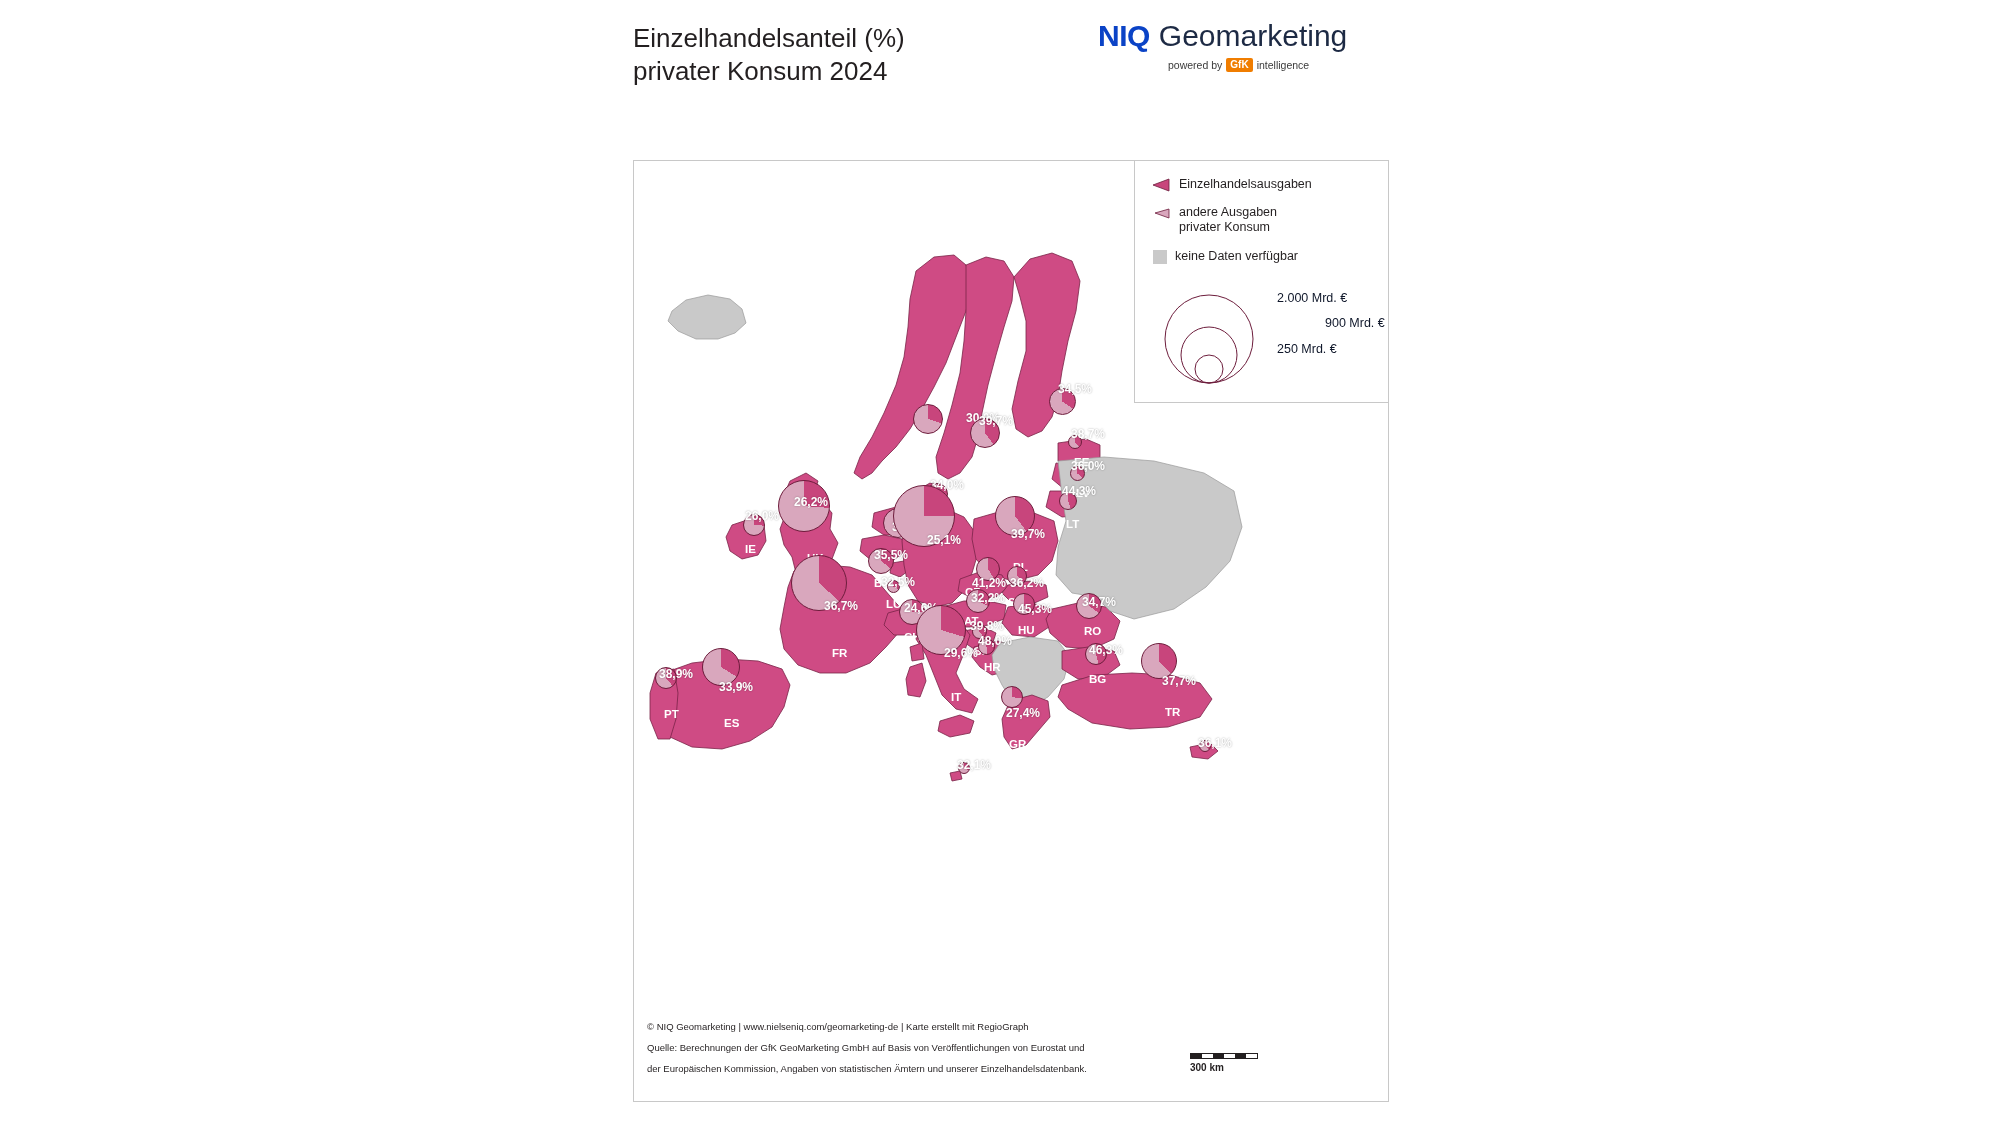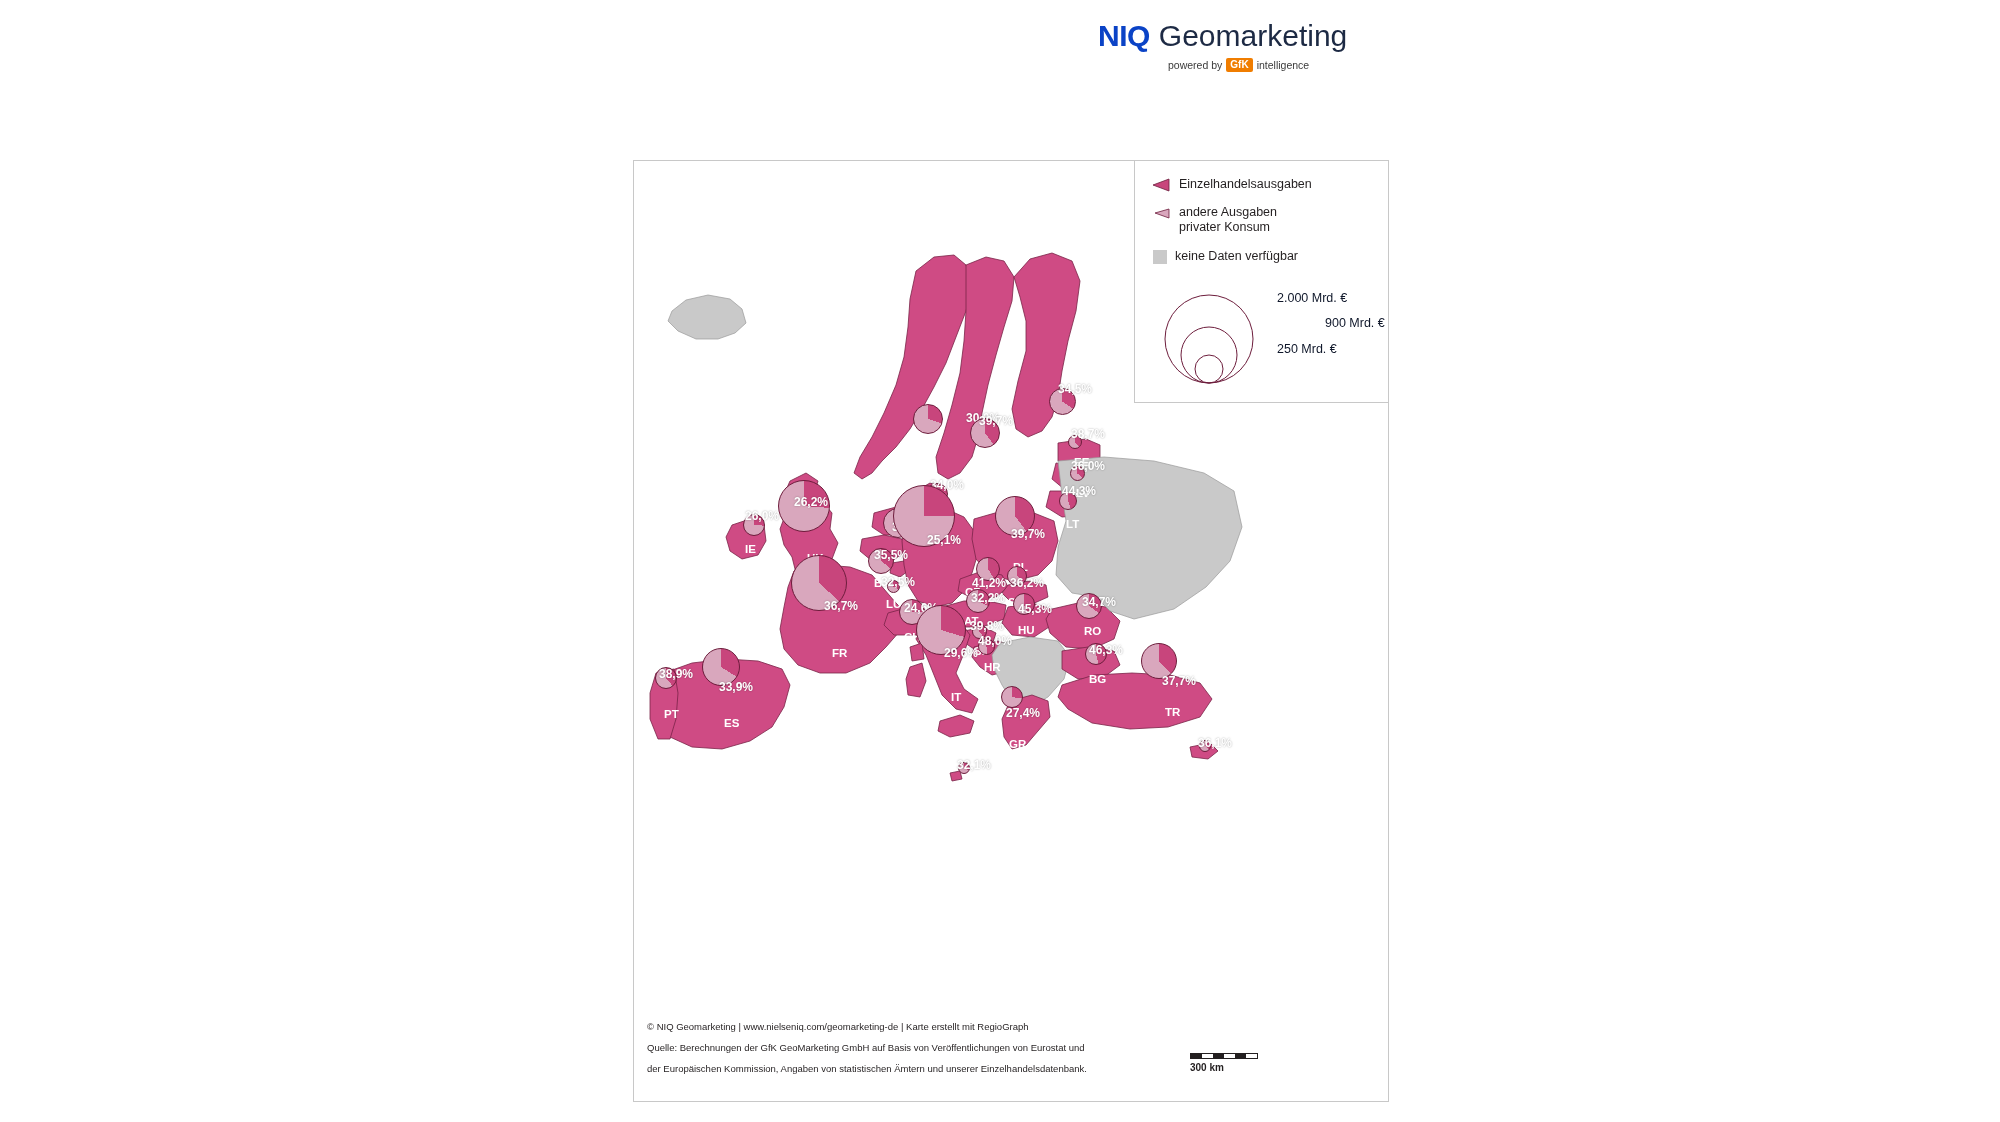--- a/index.html
+++ b/index.html
@@ -197,20 +197,22 @@
     font-weight: bold;
     margin-top: 3px;
     color: #231f20;
   }
 </style>
 </head>
 <body>
 
 <div id="page">
 
+  <div id="title">Einzelhandelsanteil (%)
+privater Konsum 2024</div>
 
   <div id="brand">
     <span class="niq">NIQ</span><span class="geo">Geomarketing</span>
     <div class="powered">
       <span>powered by</span>
       <span class="gfk-badge">GfK</span>
       <span>intelligence</span>
     </div>
   </div>
 

